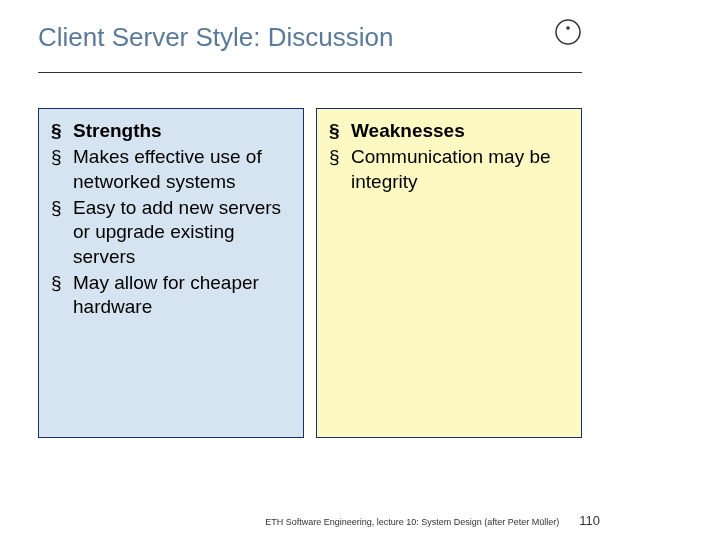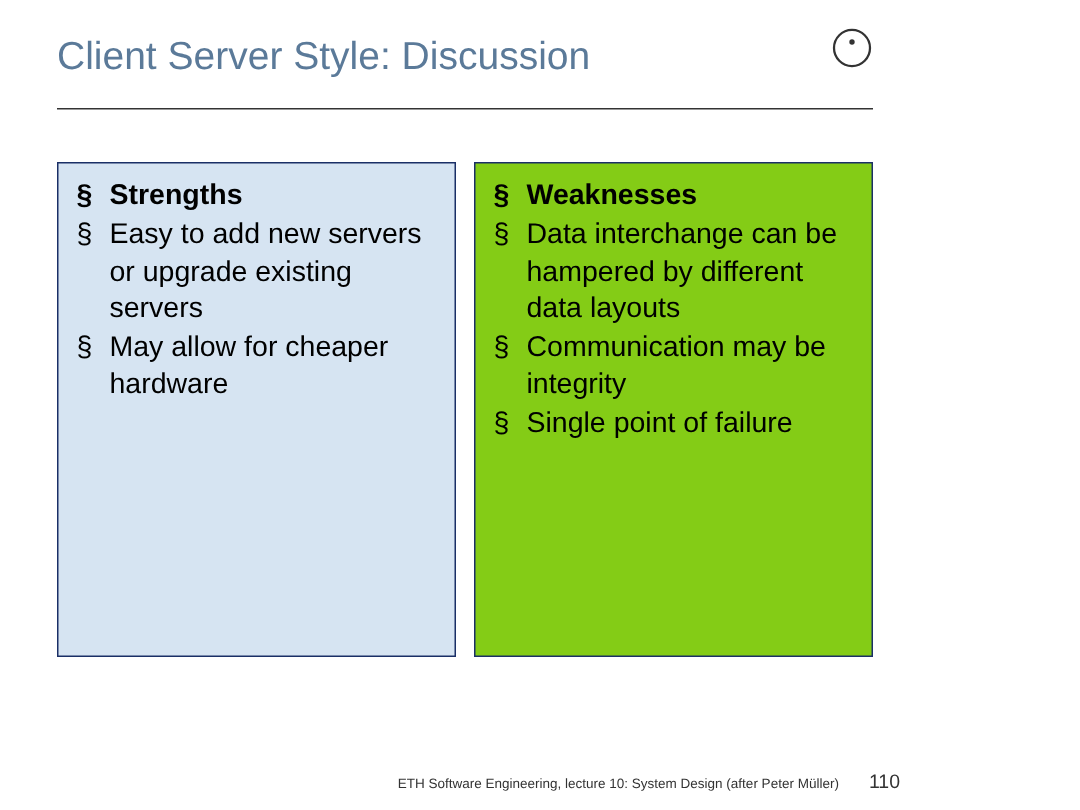--- a/index.html
+++ b/index.html
@@ -54,21 +54,21 @@
     flex: 1;
     border: 1px solid #1a2f66;
     box-sizing: border-box;
     padding: 10px 12px 28px 12px;
     min-height: 330px;
   }
   .box.left {
     background: #d6e4f2;
   }
   .box.right {
-    background: #84cc16;
+    background: #fef9c3;
   }
   ul.plist {
     list-style: none;
     margin: 0;
     padding: 0;
   }
   ul.plist li {
     position: relative;
     padding-left: 22px;
     font-family: Arial, Helvetica, sans-serif;
@@ -117,31 +117,30 @@
     </svg>
   </div>
 
   <div class="rule"></div>
 
   <div class="content">
 
     <div class="box left">
       <ul class="plist">
         <li class="head">Strengths</li>
+        <li>Makes effective use of networked systems</li>
         <li>Easy to add new servers or upgrade existing servers</li>
         <li>May allow for cheaper hardware</li>
       </ul>
     </div>
 
     <div class="box right">
       <ul class="plist">
         <li class="head">Weaknesses</li>
-        <li>Data interchange can be hampered by different data layouts</li>
         <li>Communication may be integrity</li>
-        <li>Single point of failure</li>
       </ul>
     </div>
 
   </div>
 
   <div class="footer">
     <span>ETH Software Engineering, lecture 10: System Design (after Peter Müller)</span>
     <span class="pagenum">110</span>
   </div>
 

